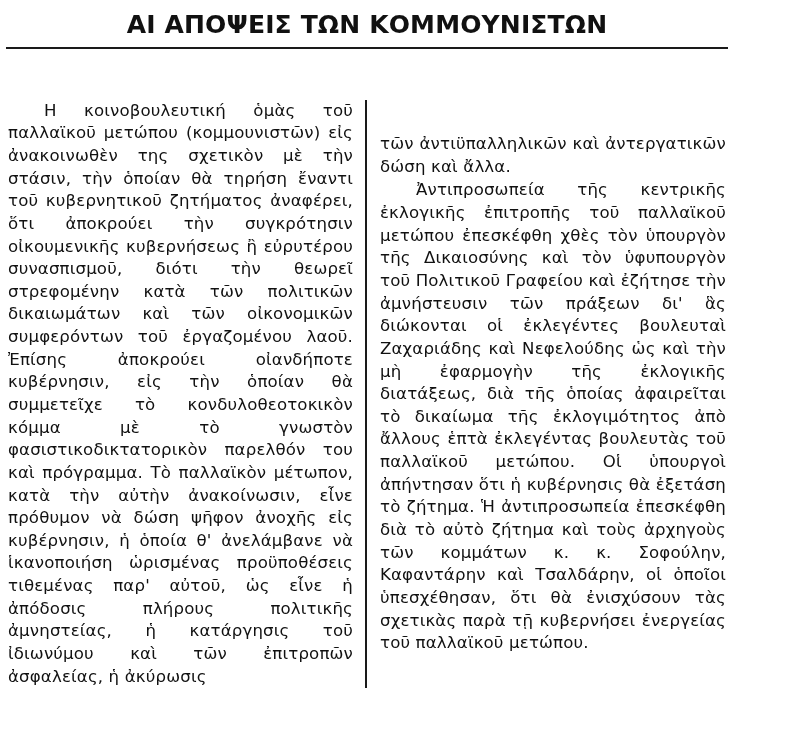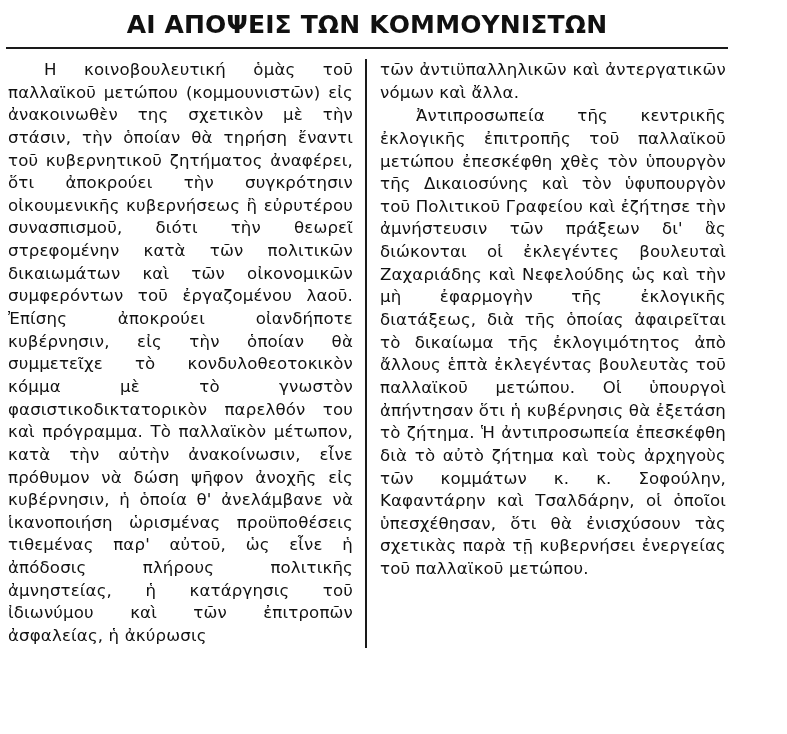--- a/index.html
+++ b/index.html
@@ -33,21 +33,21 @@
     white-space: nowrap;
   }
   .rule {
     height: 2px;
     background: #1a1a1a;
     margin: 2px 6px 0 6px;
   }
   .columns {
     display: flex;
     flex-direction: row;
-    align-items: flex-start;
+    align-items: center;
     padding: 10px 8px 0 8px;
     box-sizing: border-box;
     height: 680px;
   }
   .col {
     width: 50%;
     box-sizing: border-box;
     font-size: 16.6px;
     line-height: 1.365;
     text-align: justify;
@@ -85,18 +85,18 @@
 
   <div class="rule"></div>
 
   <div class="columns">
 
     <div class="col left">
       <p class="indent">Η κοινοβουλευτική ὁμὰς τοῦ παλλαϊκοῦ μετώπου (κομμουνιστῶν) εἰς ἀνακοινωθὲν της σχετικὸν μὲ τὴν στάσιν, τὴν ὁποίαν θὰ τηρήση ἔναντι τοῦ κυβερνητικοῦ ζητήματος ἀναφέρει, ὅτι ἀποκρούει τὴν συγκρότησιν οἰκουμενικῆς κυβερνήσεως ἢ εὐρυτέρου συνασπισμοῦ, διότι τὴν θεωρεῖ στρεφομένην κατὰ τῶν πολιτικῶν δικαιωμάτων καὶ τῶν οἰκονομικῶν συμφερόντων τοῦ ἐργαζομένου λαοῦ. Ἐπίσης ἀποκρούει οἰανδήποτε κυβέρνησιν, εἰς τὴν ὁποίαν θὰ συμμετεῖχε τὸ κονδυλοθεοτοκικὸν κόμμα μὲ τὸ γνωστὸν φασιστικοδικτατορικὸν παρελθόν του καὶ πρόγραμμα. Τὸ παλλαϊκὸν μέτωπον, κατὰ τὴν αὐτὴν ἀνακοίνωσιν, εἶνε πρόθυμον νὰ δώση ψῆφον ἀνοχῆς εἰς κυβέρνησιν, ἡ ὁποία θ' ἀνελάμβανε νὰ ἱκανοποιήση ὡρισμένας προϋποθέσεις τιθεμένας παρ' αὐτοῦ, ὡς εἶνε ἡ ἀπόδοσις πλήρους πολιτικῆς ἀμνηστείας, ἡ κατάργησις τοῦ ἰδιωνύμου καὶ τῶν ἐπιτροπῶν ἀσφαλείας, ἡ ἀκύρωσις</p>
     </div>
 
     <div class="col right">
-      <p>τῶν ἀντιϋπαλληλικῶν καὶ ἀντεργατικῶν νόμων καὶ ἄλλα.</p>
+      <p>τῶν ἀντιϋπαλληλικῶν καὶ ἀντεργατικῶν δώση καὶ ἄλλα.</p>
       <p class="indent">Ἀντιπροσωπεία τῆς κεντρικῆς ἐκλογικῆς ἐπιτροπῆς τοῦ παλλαϊκοῦ μετώπου ἐπεσκέφθη χθὲς τὸν ὑπουργὸν τῆς Δικαιοσύνης καὶ τὸν ὑφυπουργὸν τοῦ Πολιτικοῦ Γραφείου καὶ ἐζήτησε τὴν ἀμνήστευσιν τῶν πράξεων δι' ἃς διώκονται οἱ ἐκλεγέντες βουλευταὶ Ζαχαριάδης καὶ Νεφελούδης ὡς καὶ τὴν μὴ ἐφαρμογὴν τῆς ἐκλογικῆς διατάξεως, διὰ τῆς ὁποίας ἀφαιρεῖται τὸ δικαίωμα τῆς ἐκλογιμότητος ἀπὸ ἄλλους ἑπτὰ ἐκλεγέντας βουλευτὰς τοῦ παλλαϊκοῦ μετώπου. Οἱ ὑπουργοὶ ἀπήντησαν ὅτι ἡ κυβέρνησις θὰ ἐξετάση τὸ ζήτημα. Ἡ ἀντιπροσωπεία ἐπεσκέφθη διὰ τὸ αὐτὸ ζήτημα καὶ τοὺς ἀρχηγοὺς τῶν κομμάτων κ. κ. Σοφούλην, Καφαντάρην καὶ Τσαλδάρην, οἱ ὁποῖοι ὑπεσχέθησαν, ὅτι θὰ ἐνισχύσουν τὰς σχετικὰς παρὰ τῇ κυβερνήσει ἐνεργείας τοῦ παλλαϊκοῦ μετώπου.</p>
     </div>
 
   </div>
 </div>
 
 </body></html>

